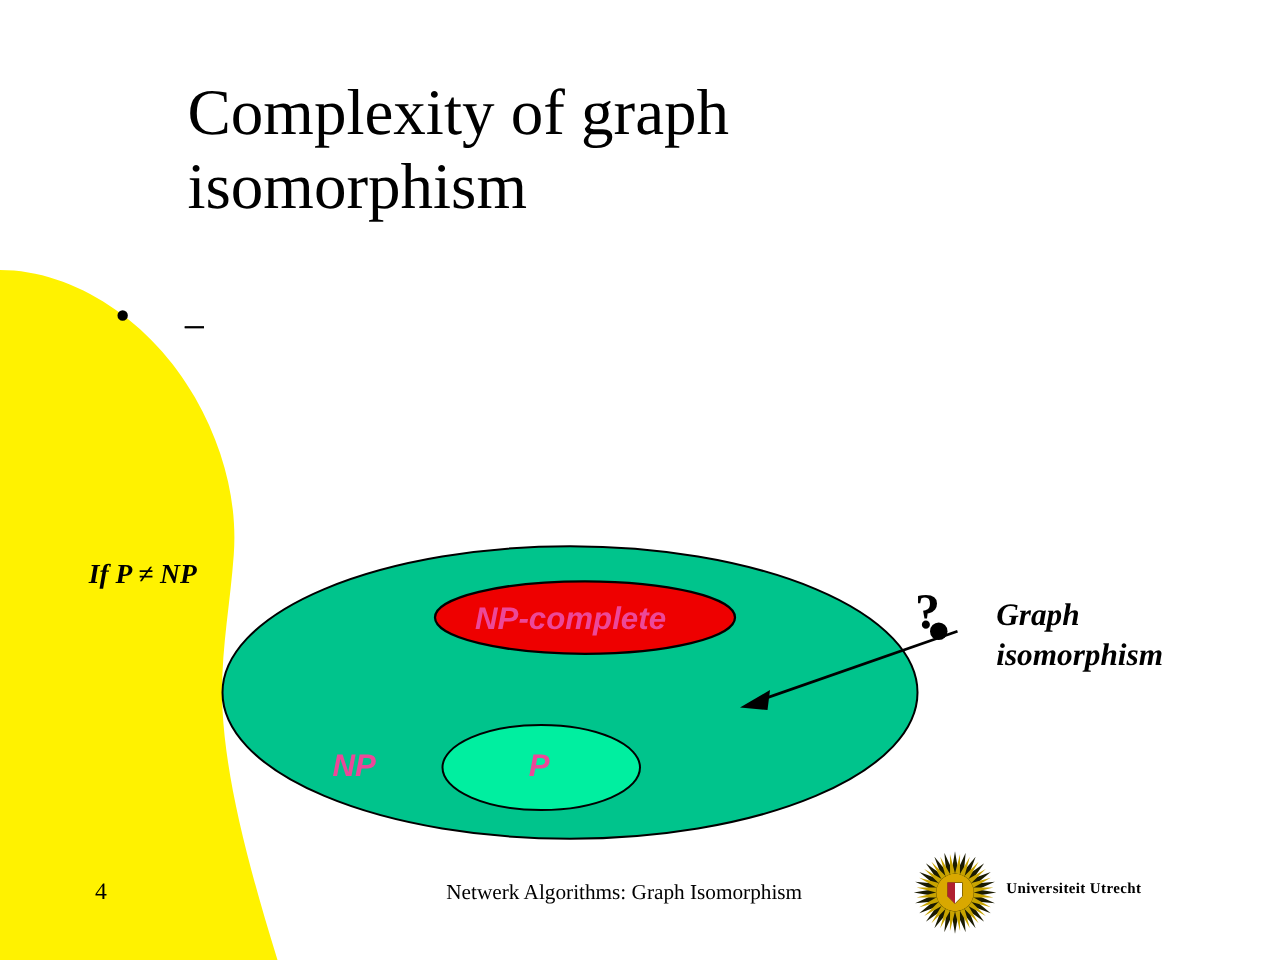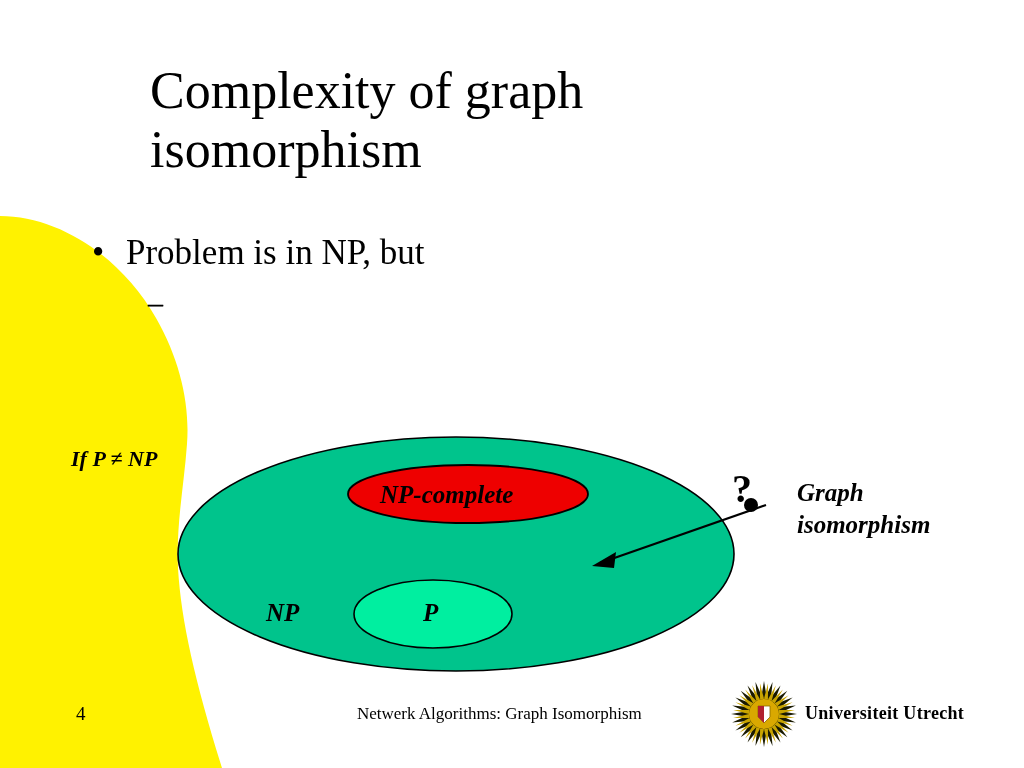--- a/index.html
+++ b/index.html
@@ -83,22 +83,22 @@
     position: absolute;
     left: 0;
     top: 0;
     width: 1024px;
     height: 768px;
   }
   .venn-label {
     position: absolute;
     font-style: italic;
     font-weight: bold;
-    font-family: Liberation Serif, serif;
-    color: #000000;
+    font-family: Liberation Sans, sans-serif;
+    color: #ec4899;
     white-space: nowrap;
     text-align: center;
   }
   #label-npcomplete {
     left: 380px;
     top: 481px;
     font-size: 25px;
   }
   #label-p {
     left: 423px;
@@ -160,21 +160,21 @@
     position: absolute;
     left: 726px;
     top: 676px;
     width: 280px;
     height: 76px;
   }
   #logo-text {
     position: absolute;
     left: 805px;
     top: 703px;
-    font-size: 18px;
+    font-size: 12px;
     font-weight: bold;
     font-family: "Liberation Serif", serif;
     letter-spacing: 0.3px;
     white-space: nowrap;
   }
 </style>
 </head>
 <body>
 
 <div id="slide">
@@ -187,21 +187,20 @@
              C 181,622 196,684 222,768
              L 0,768 Z" fill="#FFF200"></path>
   </svg>
 
   <div id="title">Complexity of graph
 isomorphism</div>
 
   <div id="body">
     <div class="bullet-l1">
       <span class="marker">•</span>
-      <span>Problem is in NP, but</span>
     </div>
     <div class="bullet-l2">
       <span class="marker">–</span>
     </div>
     <div class="bullet-l2">
       <span class="marker">–</span>
     </div>
   </div>
 
   <svg id="venn" viewBox="0 0 1024 768" preserveAspectRatio="none">

